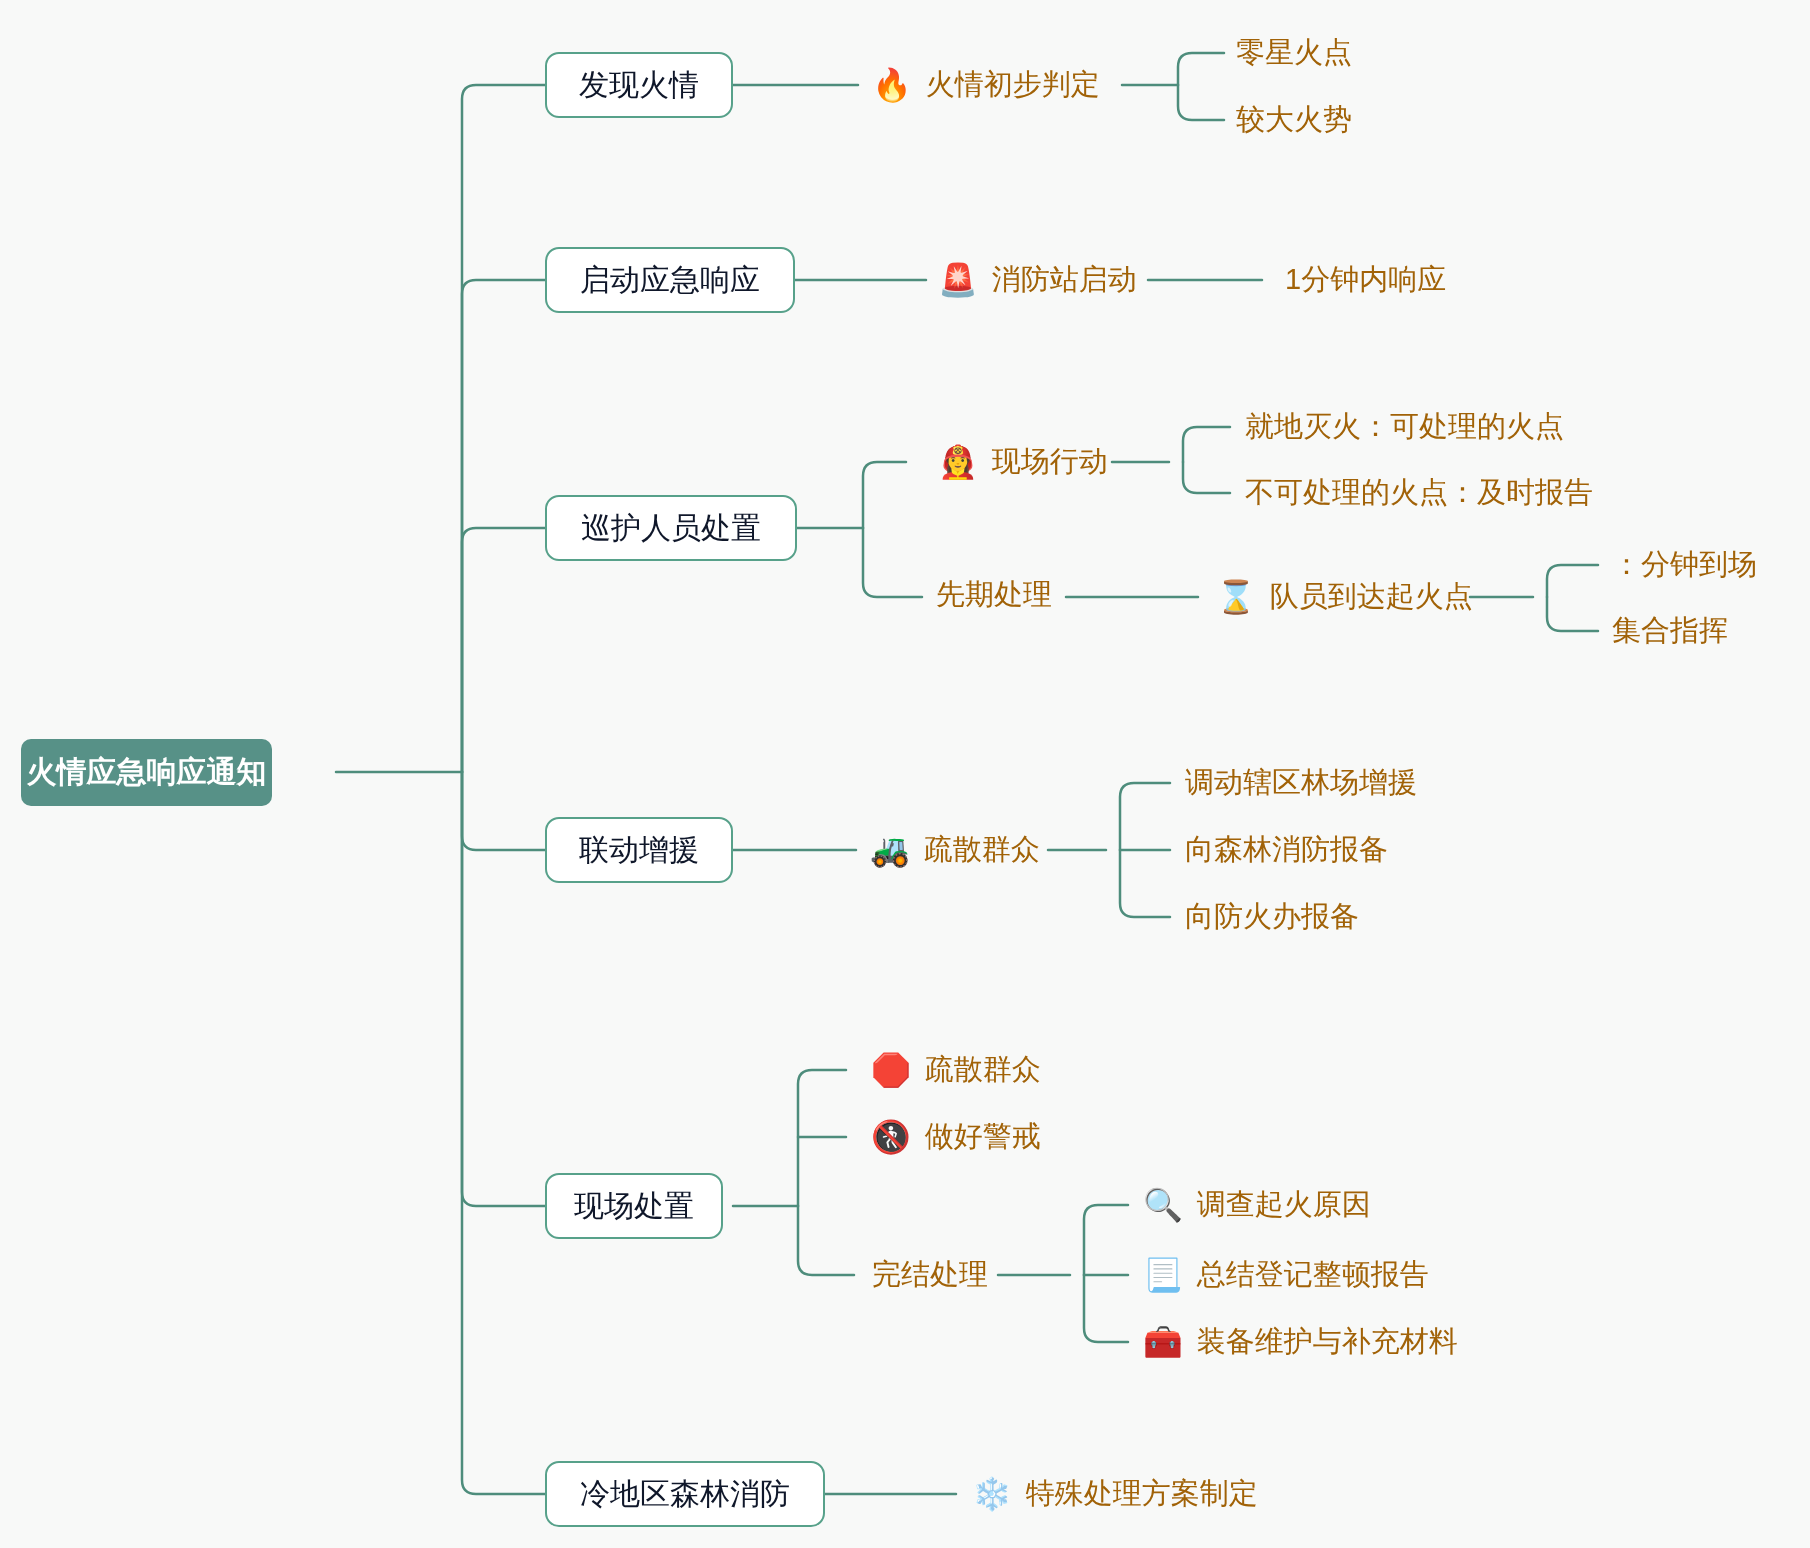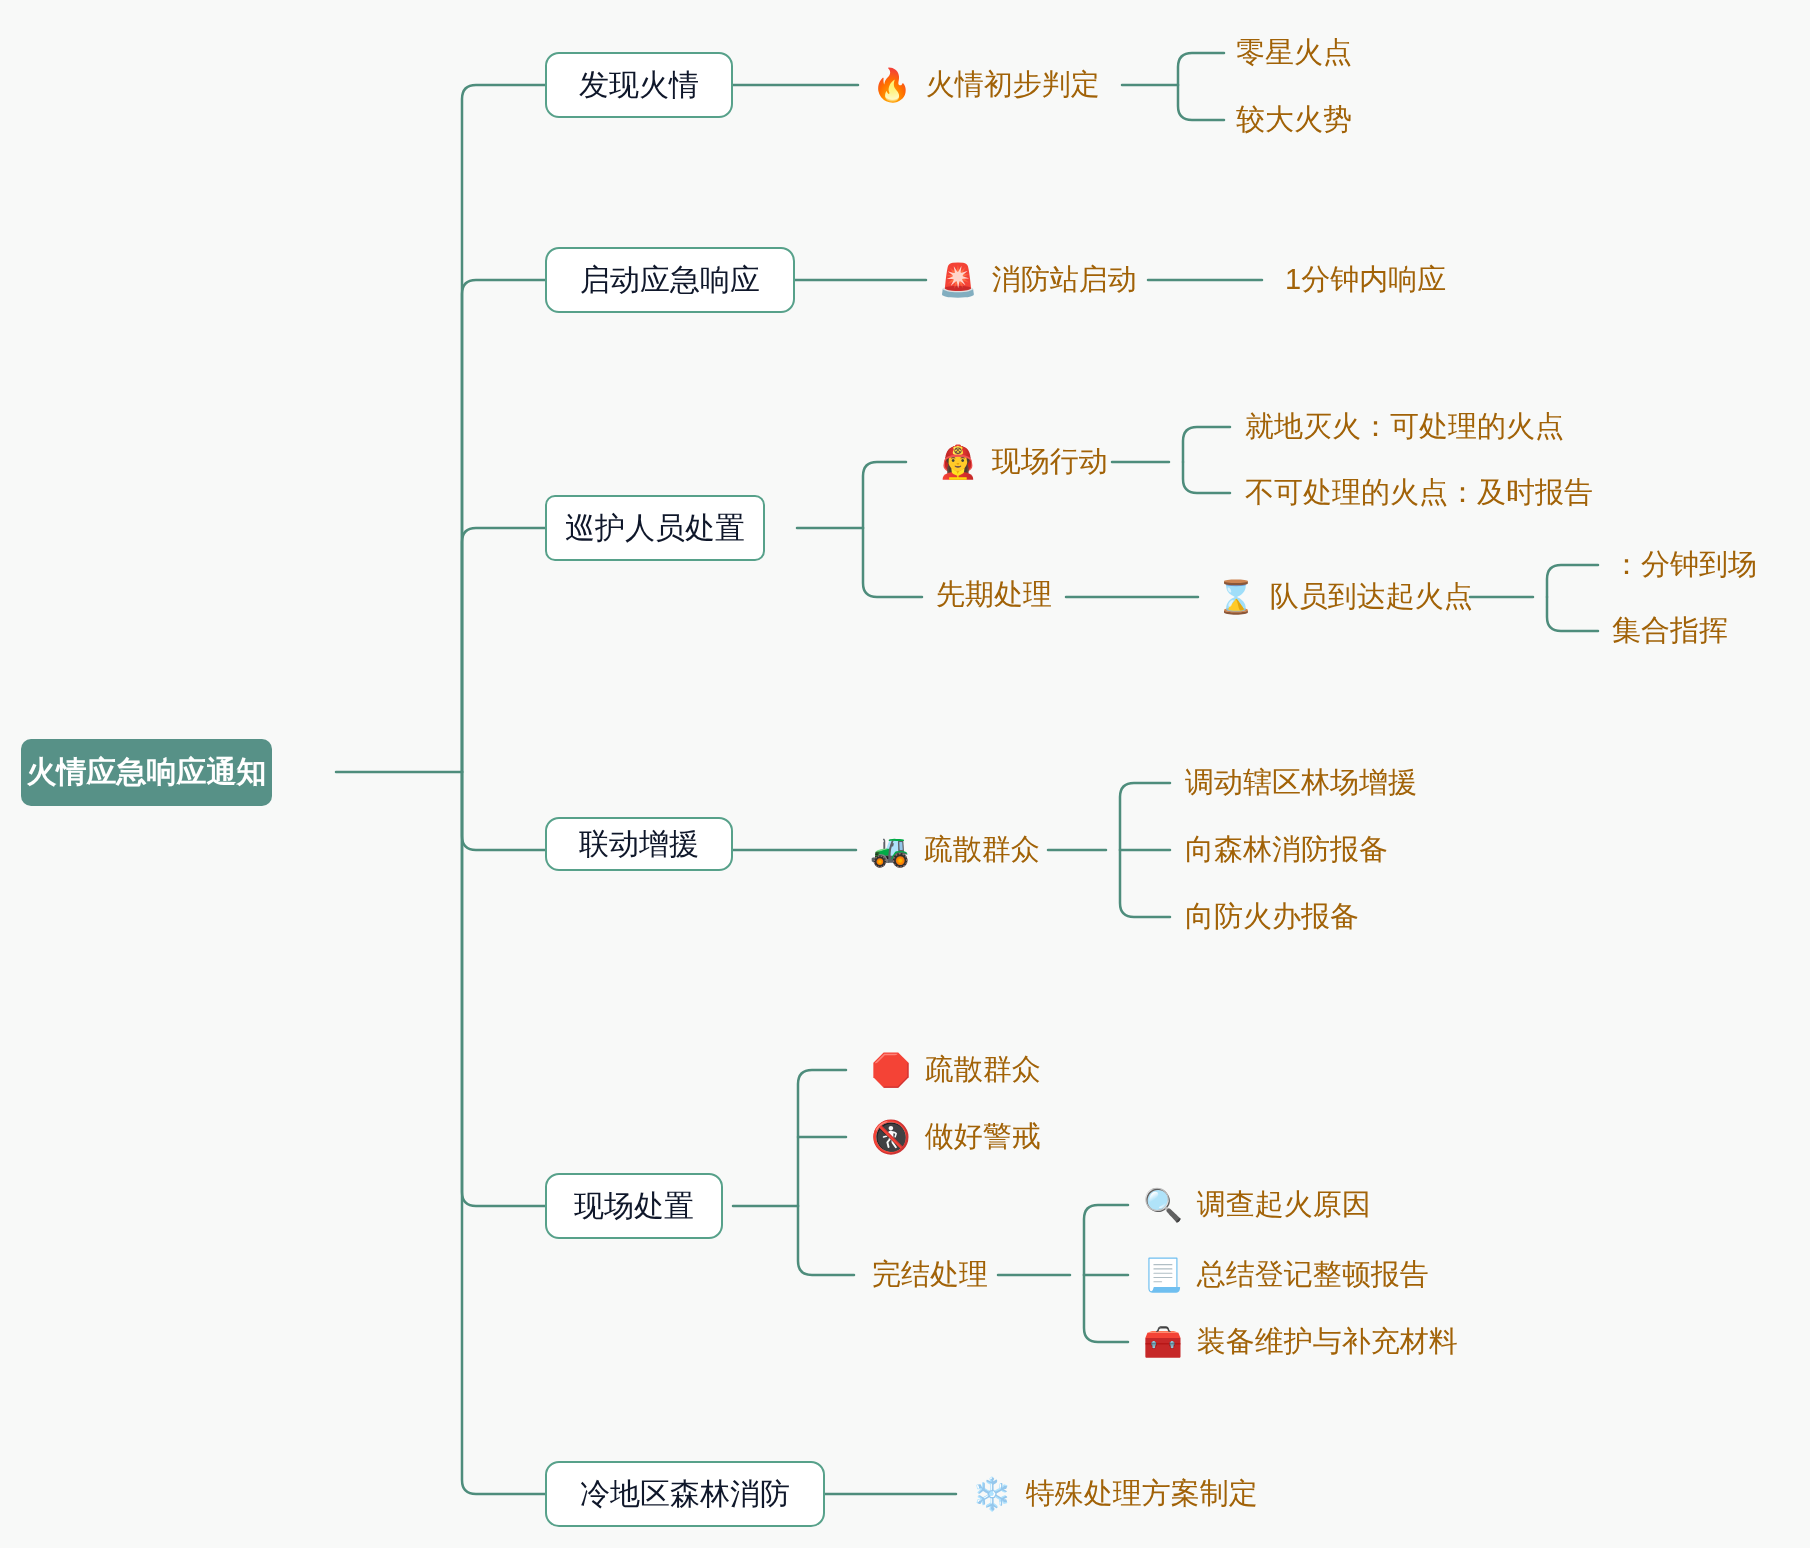--- a/index.html
+++ b/index.html
@@ -103,24 +103,24 @@
   <div class="root-topic" style="left:21px;top:739px;width:251px;height:67px;">
     <span>火情应急响应通知</span>
   </div>
 
   <div class="topic" style="left:545px;top:52px;width:188px;height:66px;">
     <span>发现火情</span>
   </div>
   <div class="topic" style="left:545px;top:247px;width:250px;height:66px;">
     <span>启动应急响应</span>
   </div>
-  <div class="topic" style="left:545px;top:495px;width:220px;height:66px;border-radius:10px;">
+  <div class="topic" style="left:545px;top:495px;width:252px;height:66px;">
     <span>巡护人员处置</span>
   </div>
-  <div class="topic" style="left:545px;top:817px;width:188px;height:54px;">
+  <div class="topic" style="left:545px;top:817px;width:188px;height:66px;">
     <span>联动增援</span>
   </div>
   <div class="topic" style="left:545px;top:1173px;width:178px;height:66px;">
     <span>现场处置</span>
   </div>
   <div class="topic" style="left:545px;top:1461px;width:280px;height:66px;">
     <span>冷地区森林消防</span>
   </div>
 
   <div class="row" style="left:872px;top:85px;">

